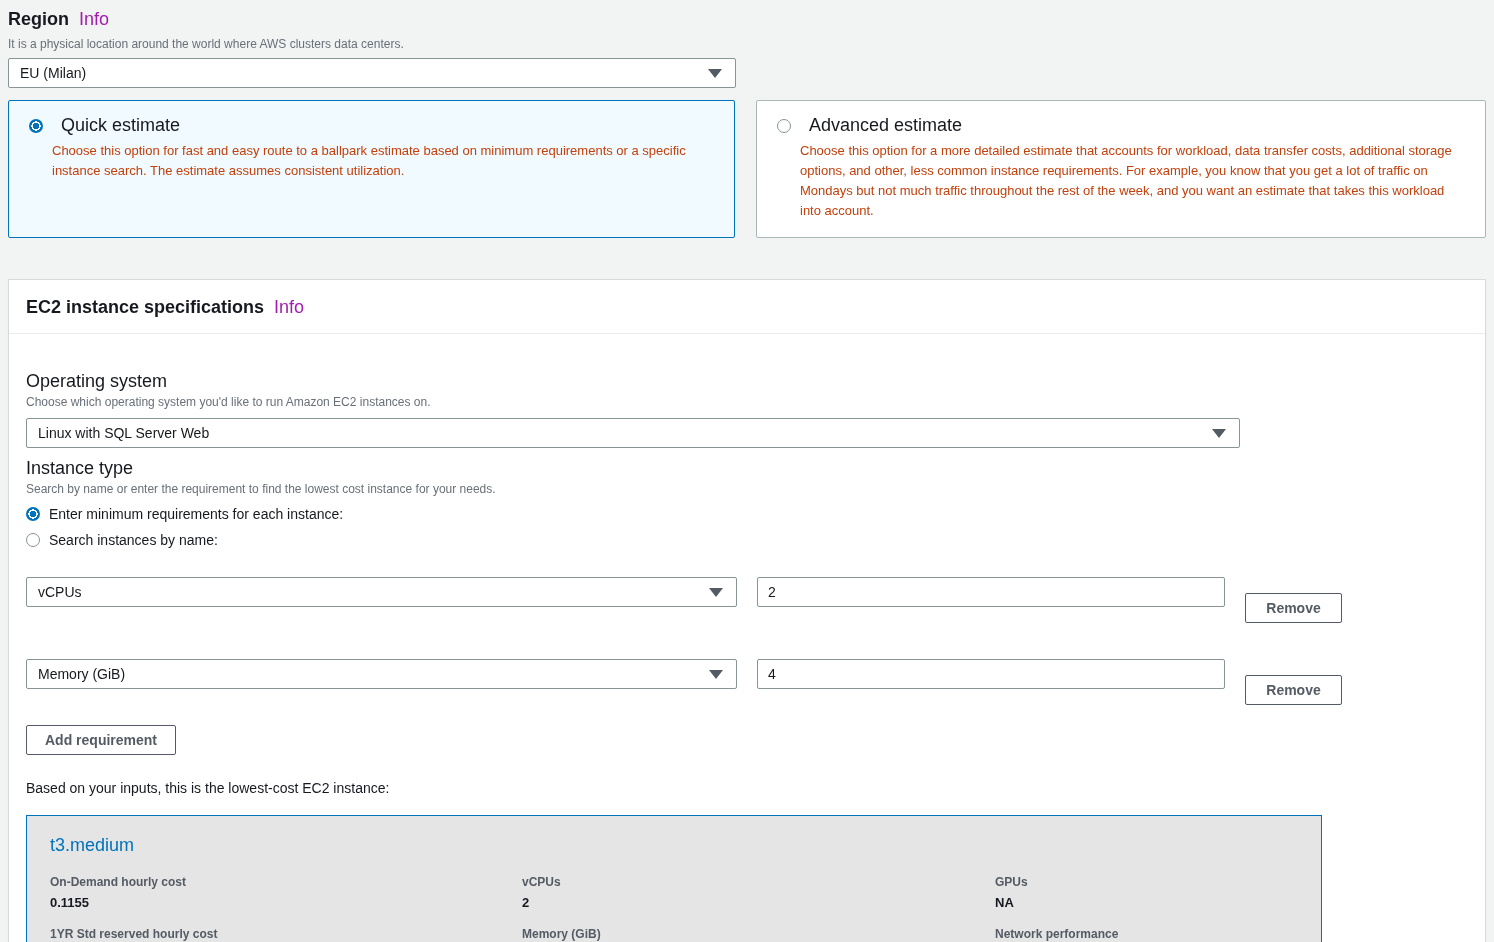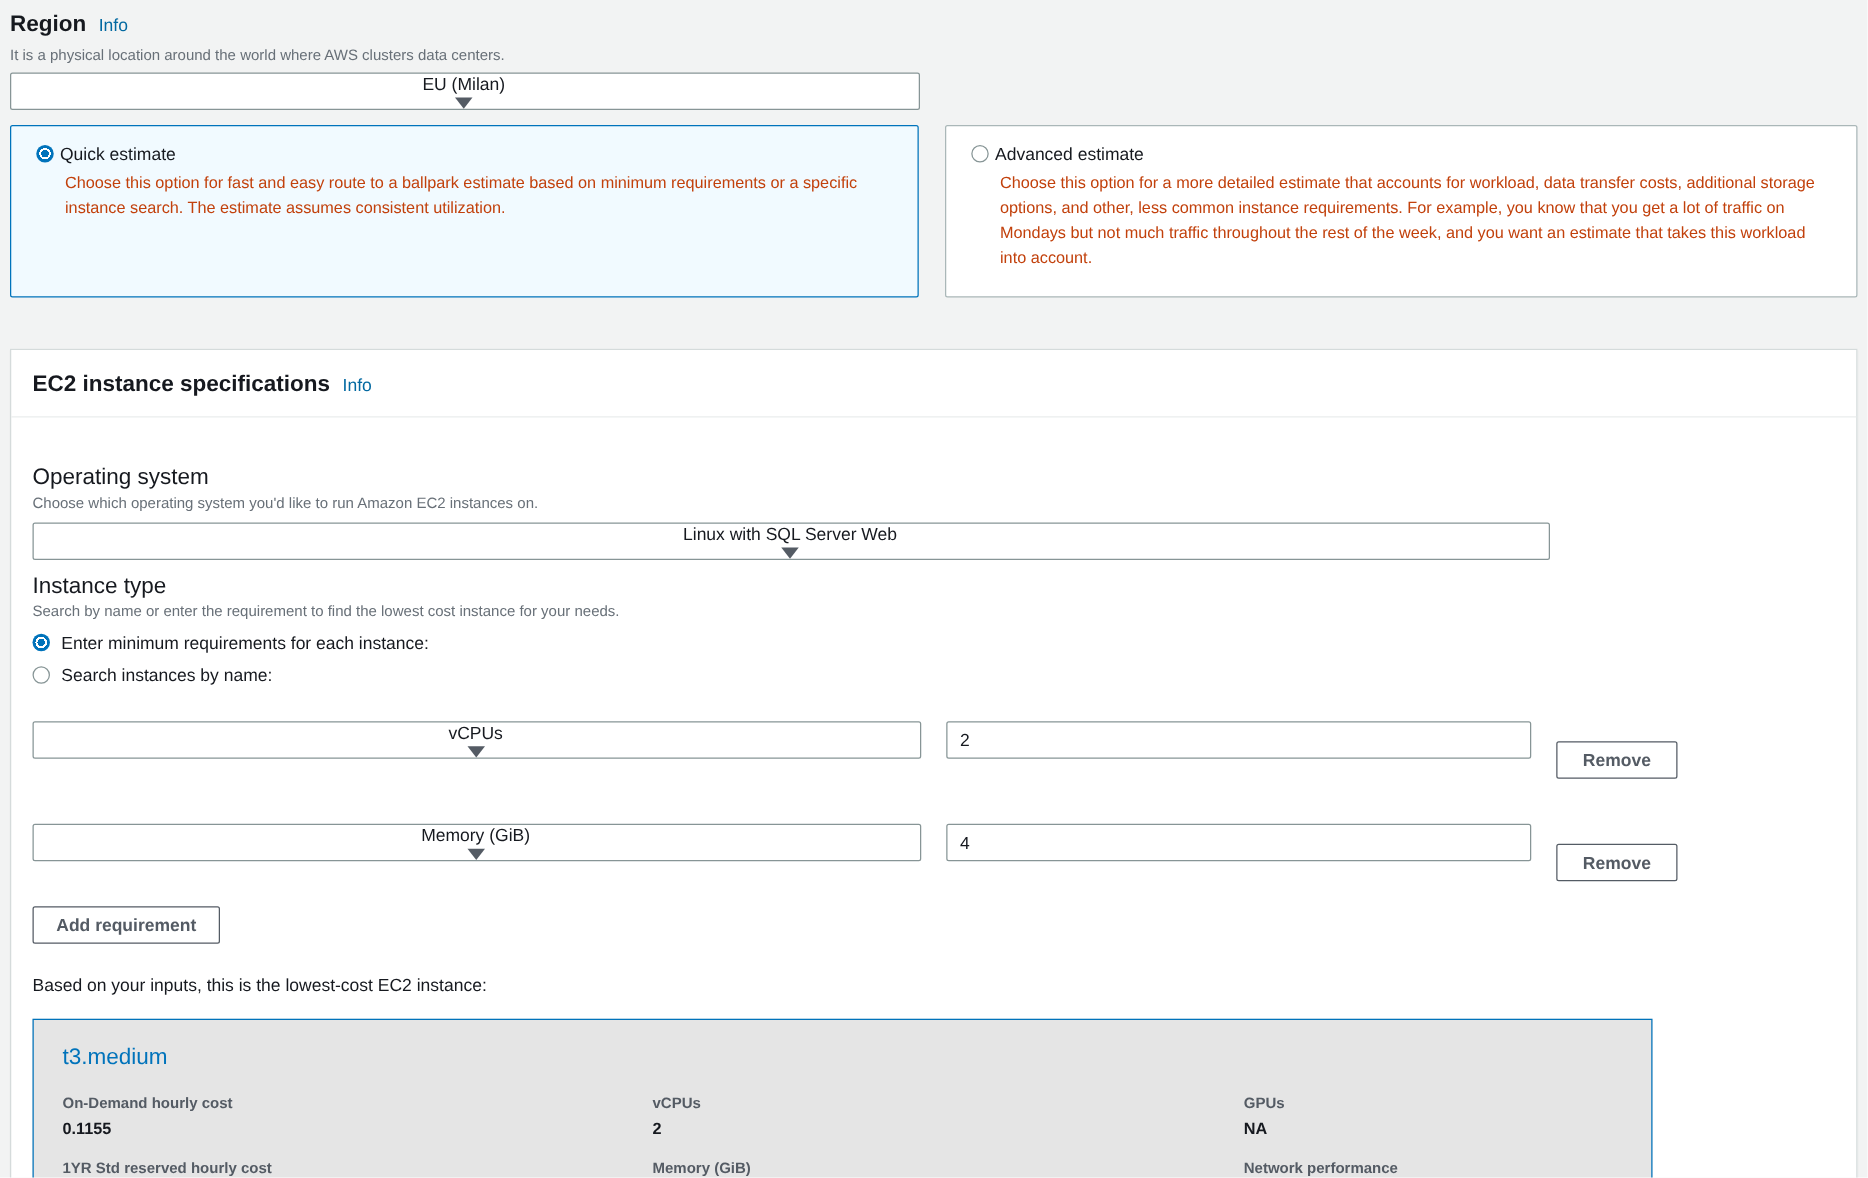--- a/index.html
+++ b/index.html
@@ -8,28 +8,28 @@
     background:#f2f3f3;
     font-family:"Liberation Sans", sans-serif;
     color:#16191f;
     font-size:14px;
   }
   .page { padding:8px; }
 
   
   .section-title { display:flex; align-items:baseline; gap:10px; margin:1px 0 7px; }
   .section-title .title-text { font-size:18px; font-weight:700; color:#16191f; }
-  .info-link { font-size:14px; color:#0369a1; text-decoration:none; cursor:pointer; }
+  .info-link { font-size:18px; color:#a21caf; text-decoration:none; cursor:pointer; }
   .muted-desc { font-size:12px; color:#687078; }
 
   
   .select-box {
     background:#fff; border:1px solid #879596; border-radius:2px;
     height:30px; display:flex; align-items:center; justify-content:space-between;
-    padding:0 13px 0 11px; font-size:14px; color:#16191f; cursor:pointer;flex-direction:column;
+    padding:0 13px 0 11px; font-size:14px; color:#16191f; cursor:pointer;
   }
   .caret {
     width:0; height:0; flex:0 0 auto;
     border-left:7px solid transparent; border-right:7px solid transparent;
     border-top:9px solid #545b64;
   }
   .text-input {
     background:#fff; border:1px solid #879596; border-radius:2px;
     height:30px; padding:0 10px; font-size:14px; color:#16191f;
     font-family:"Liberation Sans", sans-serif;
@@ -52,21 +52,21 @@
 
   
   .cards-row { display:flex; gap:21px; }
   .option-card {
     height:138px; background:#fff; border:1px solid #aab7b8; border-radius:2px;
     padding:14px 20px; cursor:pointer;
   }
   .option-card.selected { background:#f1faff; border:1px solid #0073bb; }
   .option-card.quick { width:728px; }
   .option-card.advanced { width:731px; }
-  .card-head { display:flex; align-items:center; gap:5px; font-size:14px; color:#16191f; }
+  .card-head { display:flex; align-items:center; gap:18px; font-size:18px; color:#16191f; }
   .card-desc {
     margin:5px 0 0 23px; font-size:13px; color:#c2410c; line-height:1.55;
     max-width:676px;
   }
 
   
   .panel {
     margin-top:41px; background:#fff; border:1px solid #d5dbdb;
     box-shadow:0 1px 1px rgba(0,0,0,.06);
     min-height:700px;

